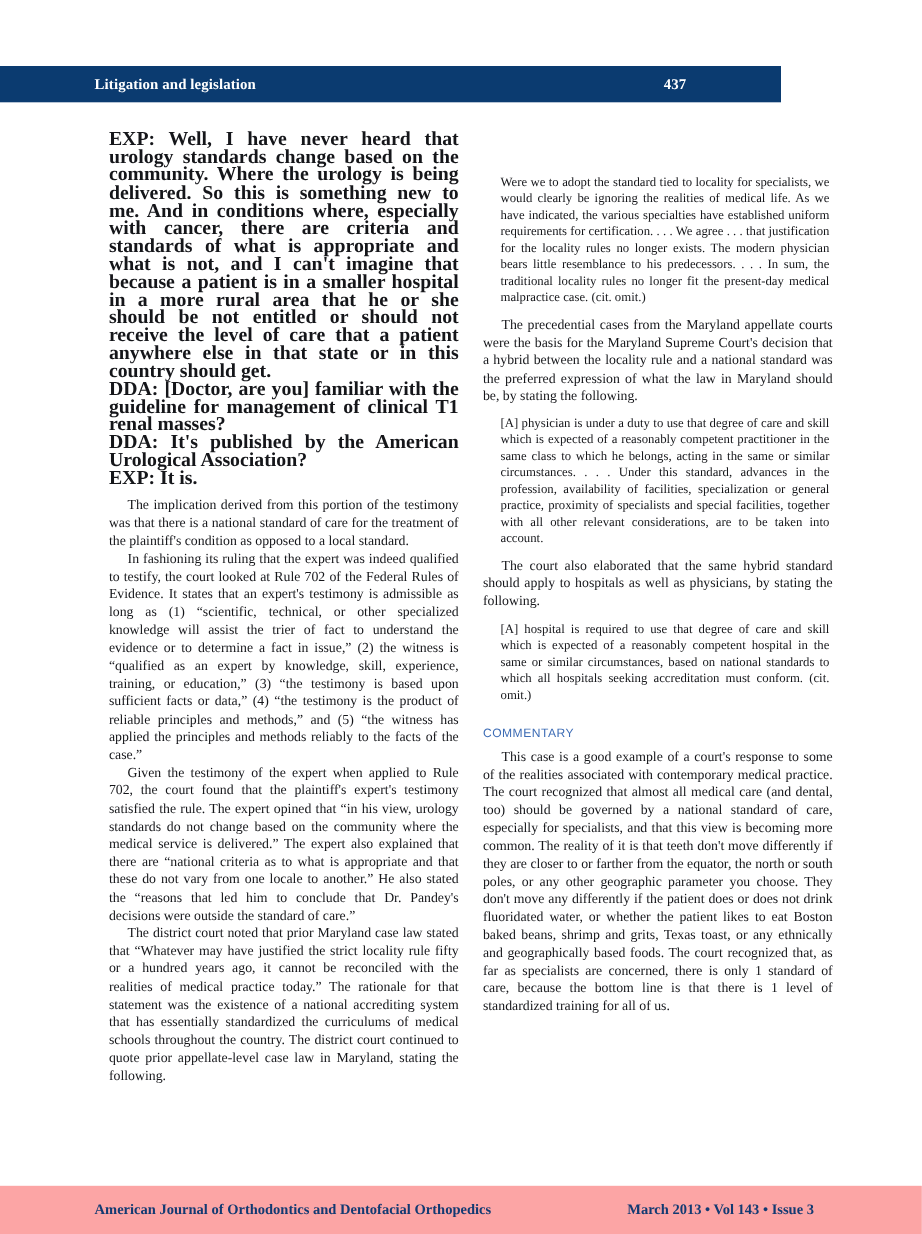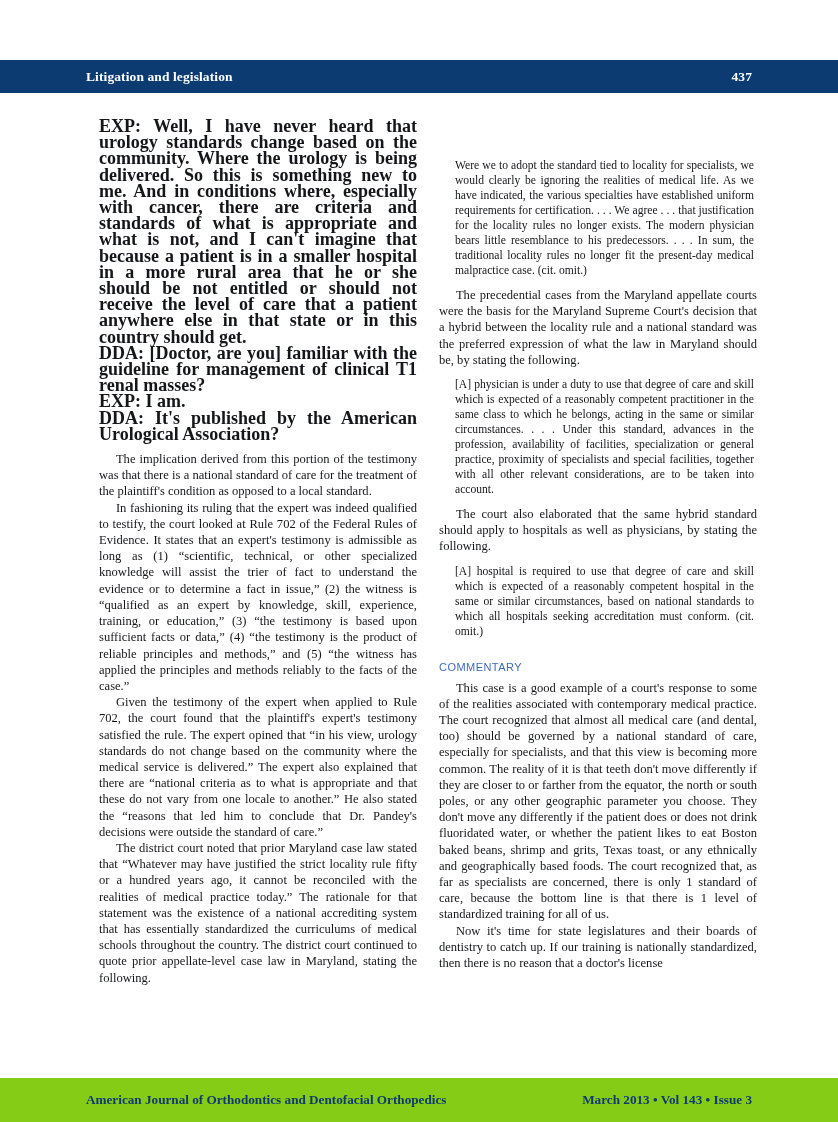--- a/index.html
+++ b/index.html
@@ -14,21 +14,21 @@
     font-family: "Liberation Serif", "DejaVu Serif", serif;
     color: #15161a;
     overflow: hidden;
   }
 
   
   #running-head {
     position: absolute;
     left: 0;
     top: 60px;
-    width: 838px;
+    width: 710px;
     height: 33px;
     background: #0b3b70;
     color: #ffffff;
   }
   #running-head .rh-title {
     position: absolute;
     left: 86px;
     top: 50%;
     transform: translateY(-50%);
     font-family: "Liberation Serif", "DejaVu Serif", serif;
@@ -109,35 +109,35 @@
 
   .gap-sm { height: 9px; }
 
   
   #page-footer {
     position: absolute;
     left: 0;
     top: 1078px;
     width: 838px;
     height: 44px;
-    background: #84cc16;
+    background: #fca5a5;
     color: #123a72;
   }
   #page-footer .ft-journal {
     position: absolute;
     left: 86px;
     top: 50%;
     transform: translateY(-50%);
     font-size: 13.2px;
     font-weight: 700;
     white-space: nowrap;
   }
   #page-footer .ft-issue {
     position: absolute;
-    right: 86px;
+    right: 98px;
     top: 50%;
     transform: translateY(-50%);
     font-size: 13.2px;
     font-weight: 700;
     white-space: nowrap;
     margin-left: 30px;
   }
 </style>
 </head>
 <body>
@@ -146,22 +146,22 @@
   <div class="rh-title">Litigation and legislation</div>
   <div class="rh-page">437</div>
 </div>
 
 <div id="page-body">
 
   <div class="column" id="col-left">
 
     <p class="transcript">EXP: Well, I have never heard that urology standards change based on the community. Where the urology is being delivered. So this is something new to me. And in conditions where, especially with cancer, there are criteria and standards of what is appropriate and what is not, and I can't imagine that because a patient is in a smaller hospital in a more rural area that he or she should be not entitled or should not receive the level of care that a patient anywhere else in that state or in this country should get.</p>
     <p class="transcript">DDA: [Doctor, are you] familiar with the guideline for management of clinical T1 renal masses?</p>
-    <p class="transcript">EXP: I am.</p>
     <p class="transcript">DDA: It's published by the American Urological Association?</p>
+    <p class="transcript last">EXP: It is.</p>
 
     <div class="gap-sm"></div>
 
     <p class="para">The implication derived from this portion of the testimony was that there is a national standard of care for the treatment of the plaintiff's condition as opposed to a local standard.</p>
     <p class="para">In fashioning its ruling that the expert was indeed qualified to testify, the court looked at Rule 702 of the Federal Rules of Evidence. It states that an expert's testimony is admissible as long as (1) “scientific, technical, or other specialized knowledge will assist the trier of fact to understand the evidence or to determine a fact in issue,” (2) the witness is “qualified as an expert by knowledge, skill, experience, training, or education,” (3) “the testimony is based upon sufficient facts or data,” (4) “the testimony is the product of reliable principles and methods,” and (5) “the witness has applied the principles and methods reliably to the facts of the case.”</p>
     <p class="para">Given the testimony of the expert when applied to Rule 702, the court found that the plaintiff's expert's testimony satisfied the rule. The expert opined that “in his view, urology standards do not change based on the community where the medical service is delivered.” The expert also explained that there are “national criteria as to what is appropriate and that these do not vary from one locale to another.” He also stated the “reasons that led him to conclude that Dr. Pandey's decisions were outside the standard of care.”</p>
     <p class="para">The district court noted that prior Maryland case law stated that “Whatever may have justified the strict locality rule fifty or a hundred years ago, it cannot be reconciled with the realities of medical practice today.” The rationale for that statement was the existence of a national accrediting system that has essentially standardized the curriculums of medical schools throughout the country. The district court continued to quote prior appellate-level case law in Maryland, stating the following.</p>
 
   </div>
 
@@ -173,21 +173,20 @@
 
     <blockquote class="extract">[A] physician is under a duty to use that degree of care and skill which is expected of a reasonably competent practitioner in the same class to which he belongs, acting in the same or similar circumstances. . . . Under this standard, advances in the profession, availability of facilities, specialization or general practice, proximity of specialists and special facilities, together with all other relevant considerations, are to be taken into account.</blockquote>
 
     <p class="para">The court also elaborated that the same hybrid standard should apply to hospitals as well as physicians, by stating the following.</p>
 
     <blockquote class="extract">[A] hospital is required to use that degree of care and skill which is expected of a reasonably competent hospital in the same or similar circumstances, based on national standards to which all hospitals seeking accreditation must conform. (cit. omit.)</blockquote>
 
     <h2 class="section-heading">COMMENTARY</h2>
 
     <p class="para">This case is a good example of a court's response to some of the realities associated with contemporary medical practice. The court recognized that almost all medical care (and dental, too) should be governed by a national standard of care, especially for specialists, and that this view is becoming more common. The reality of it is that teeth don't move differently if they are closer to or farther from the equator, the north or south poles, or any other geographic parameter you choose. They don't move any differently if the patient does or does not drink fluoridated water, or whether the patient likes to eat Boston baked beans, shrimp and grits, Texas toast, or any ethnically and geographically based foods. The court recognized that, as far as specialists are concerned, there is only 1 standard of care, because the bottom line is that there is 1 level of standardized training for all of us.</p>
-    <p class="para">Now it's time for state legislatures and their boards of dentistry to catch up. If our training is nationally standardized, then there is no reason that a doctor's license</p>
 
   </div>
 
 </div>
 
 <div id="page-footer">
   <div class="ft-journal">American Journal of Orthodontics and Dentofacial Orthopedics</div>
   <div class="ft-issue">March 2013 • Vol 143 • Issue 3</div>
 </div>
 

